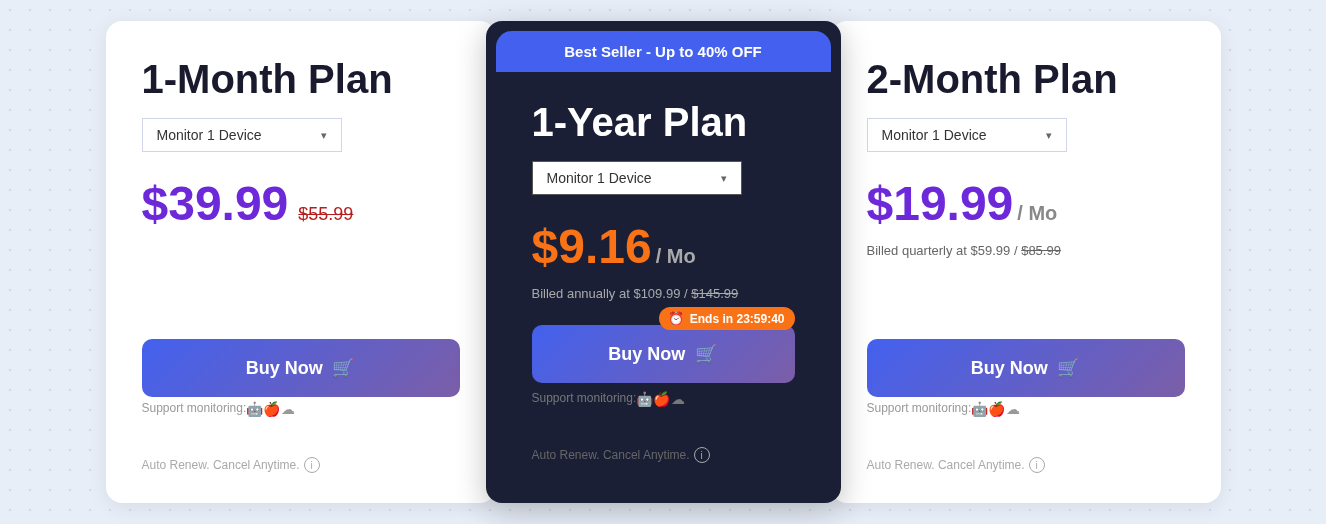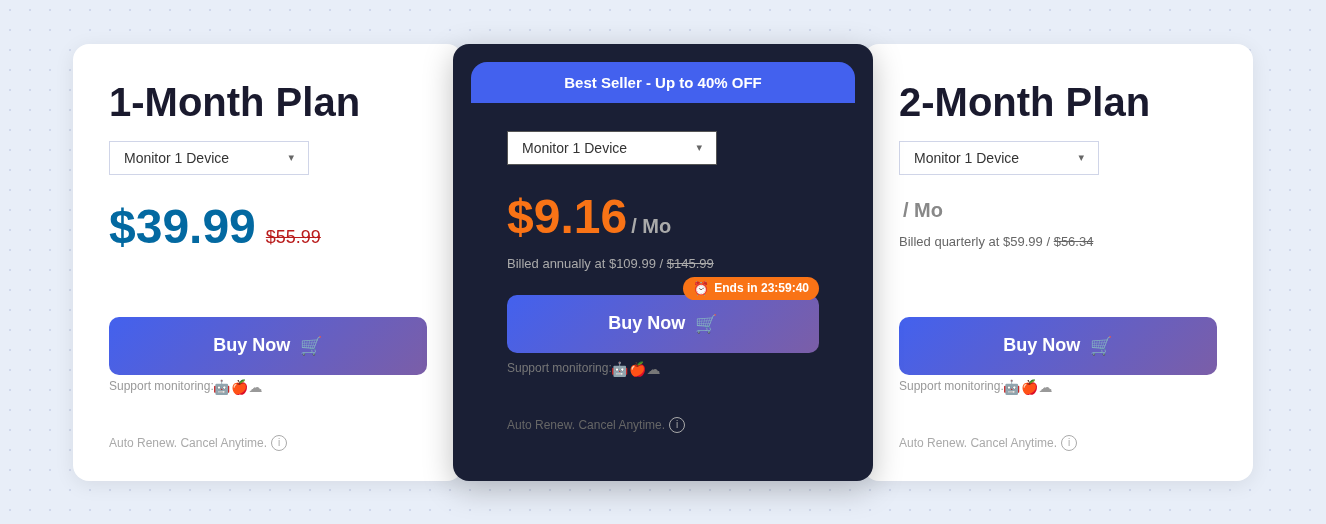--- a/index.html
+++ b/index.html
@@ -44,28 +44,28 @@
 
     .card-right {
       margin-left: -10px;
       z-index: 1;
     }
 
     
     .card-featured {
       background: #1a1f35;
       border-radius: 16px;
-      width: 420px;
+      width: 355px;
       z-index: 2;
       display: flex;
       flex-direction: column;
       position: relative;
       overflow: visible;
       box-shadow: 0 8px 30px rgba(0,0,0,0.25);
-      padding: 18px;
+      padding: 10px;
     }
 
     .best-seller-banner {
       background: #4361ee;
       color: #ffffff;
       font-weight: 700;
       font-size: 15px;
       text-align: center;
       padding: 12px 20px;
       border-radius: 16px 16px 0 0;
@@ -116,21 +116,21 @@
 
     .chevron-icon {
       font-size: 11px;
       color: #666;
       margin-left: 8px;
     }
 
     .price-main {
       font-size: 48px;
       font-weight: 900;
-      color: #0369a1;
+      color: #6d28d9;
       display: inline;
     }
 
     .price-main-orange {
       color: #f97316;
     }
 
     .price-period {
       font-size: 20px;
       color: #888;
@@ -299,20 +299,21 @@
     </div>
     <div class="auto-renew">
       <span>Auto Renew. Cancel Anytime.</span>
       <span class="info-circle">i</span>
     </div>
   </div>
 
   <div class="card-featured">
     <div class="best-seller-banner">Best Seller - Up to 40% OFF</div>
     <div class="card-featured-inner">
+      <div class="plan-name">1-Year Plan</div>
       <div class="device-select">
         <span>Monitor 1 Device</span>
         <span class="chevron-icon">▾</span>
       </div>
       <div class="price-row">
         <span class="price-main price-main-orange">$9.16</span>
         <span class="price-period">/ Mo</span>
       </div>
       <div class="billed-info">
         Billed annually at $109.99 / <span class="strikethrough">$145.99</span>
@@ -342,24 +343,25 @@
     </div>
   </div>
 
   <div class="card card-right">
     <div class="plan-name">2-Month Plan</div>
     <div class="device-select">
       <span>Monitor 1 Device</span>
       <span class="chevron-icon">▾</span>
     </div>
     <div class="price-row">
+      <span class="price-main">$19.99</span>
       <span class="price-period">/ Mo</span>
     </div>
     <div class="billed-info">
-      Billed quarterly at $59.99 / <span class="strikethrough">$56.34</span>
+      Billed quarterly at $59.99 / <span class="strikethrough">$85.99</span>
     </div>
     <div class="spacer"></div>
     <button class="buy-btn">
       <span>Buy Now</span>
       <span class="cart-icon">🛒</span>
     </button>
     <div class="support-monitoring">
       <span>Support monitoring:</span>
       <span class="platform-icon">🤖</span>
       <span class="platform-icon">🍎</span>

